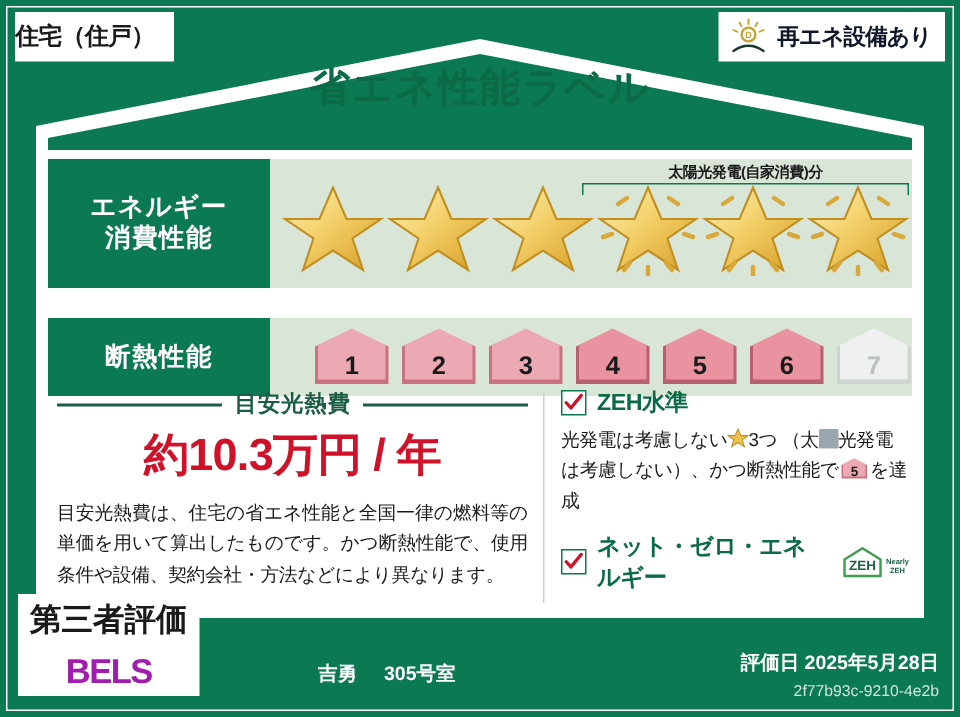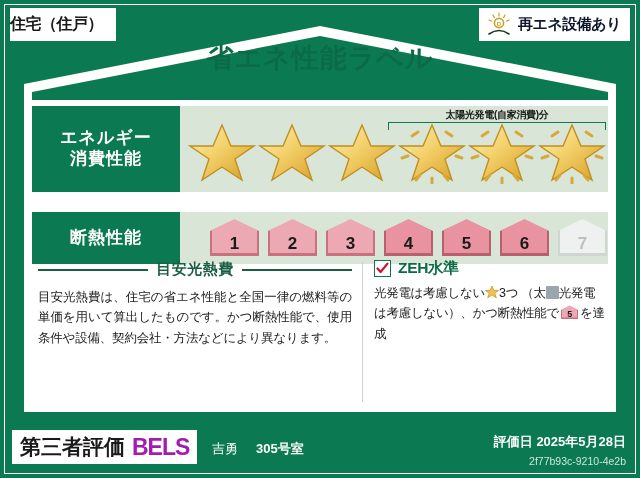--- a/index.html
+++ b/index.html
@@ -221,31 +221,31 @@
   }
 
   
   .footer{
     position:absolute;left:0;right:0;bottom:0;height:58px;
   }
   .bels-chip{
     position:absolute;left:12px;bottom:14px;
     background:#ffffff;
     padding:3px 8px 3px 8px;
-    display:flex;align-items:center;gap:7px;
+    display:flex;align-items:center;gap:7px;flex-direction:column;
   }
   .bels-chip .ja{
     font-size:21px;font-weight:bold;color:#1a1a1a;letter-spacing:0px;
   }
   .bels-chip .en{
     font-size:23px;font-weight:bold;color:#a21caf;letter-spacing:-1px;
   }
   .bldg-name{
     position:absolute;left:212px;bottom:20px;
-    font-size:13px;font-weight:normal;color:#ffffff;letter-spacing:0px;
+    font-size:13px;font-weight:bold;color:#ffffff;letter-spacing:0px;
   }
   .room-no{
     position:absolute;left:256px;bottom:20px;
     font-size:13px;font-weight:bold;color:#ffffff;
   }
   .eval-date{
     position:absolute;right:14px;bottom:27px;
     font-size:13px;font-weight:bold;color:#ffffff;letter-spacing:0px;
     text-align:right;white-space:nowrap;
   }
@@ -433,20 +433,21 @@
         </div>
       </div>
     </div>
 
     <div class="cost-block">
       <div class="cost-head">
         <span class="ln"></span>
         <span class="tx">目安光熱費</span>
         <span class="ln"></span>
       </div>
+      <div class="cost-amount">約10.3万円 / 年</div>
       <div class="cost-desc">目安光熱費は、住宅の省エネ性能と全国一律の燃料等の単価を用いて算出したものです。かつ断熱性能で、使用条件や設備、契約会社・方法などにより異なります。</div>
     </div>
 
     <div class="v-div"></div>
 
     <div class="zeh-block">
 
       <div class="zeh-item">
         <div class="zeh-head">
           <span class="chk">
@@ -458,20 +459,38 @@
         </div>
         <div class="zeh-body"><span>光発電は考慮しない</span><span class="inline-star"><svg viewBox="0 0 14 14">
                 <polygon points="7,1 8.9,5.4 13.6,5.4 9.8,8.3 11.3,12.8 7,10 2.7,12.8 4.2,8.3 0.4,5.4 5.1,5.4" fill="#f0c34f" stroke="#c08f20" stroke-width="0.7"></polygon>
               </svg></span><span>3つ （太</span><span class="redacted"></span><span>光発電は考慮しない）、かつ断熱性能で</span><span class="inline-grade"><svg viewBox="0 0 19 15">
                 <polygon points="9.5,1 18,5 18,14 1,14 1,5" fill="#c9727f"></polygon>
                 <polygon points="9.5,0.5 17,4.4 17,12.6 2,12.6 2,4.4" fill="#eda9b3"></polygon>
               </svg><b>5</b></span><span>を達成</span></div>
       </div>
 
       <div class="zeh-item">
+        <div class="zeh-head">
+          <span class="chk">
+            <svg viewBox="0 0 13 13">
+                <path d="M1.5,6.5 L4.6,10 L11.5,1.6" stroke="#cf1229" stroke-width="2.2" fill="none" stroke-linecap="round" stroke-linejoin="round"></path>
+              </svg>
+          </span>
+          <span class="zeh-title">ネット・ゼロ・エネルギー</span>
+          <span class="zeh-logo">
+            <svg viewBox="0 0 30 22">
+              <path d="M3,9 L15,1.5 L27,9 L27,20 L3,20 Z" fill="none" stroke="#3f9b4f" stroke-width="1.6" stroke-linejoin="round"></path>
+              <text x="15" y="16" font-size="9" font-weight="bold" fill="#1b5e43" text-anchor="middle" font-family="Liberation Sans, sans-serif">ZEH</text>
+            </svg>
+            <span class="mini">
+              <span>Nearly</span><br>
+              <span>ZEH</span>
+            </span>
+          </span>
+        </div>
       </div>
 
     </div>
   </div>
 
   <div class="footer">
     <div class="bels-chip">
       <span class="ja">第三者評価</span>
       <span class="en">BELS</span>
     </div>

